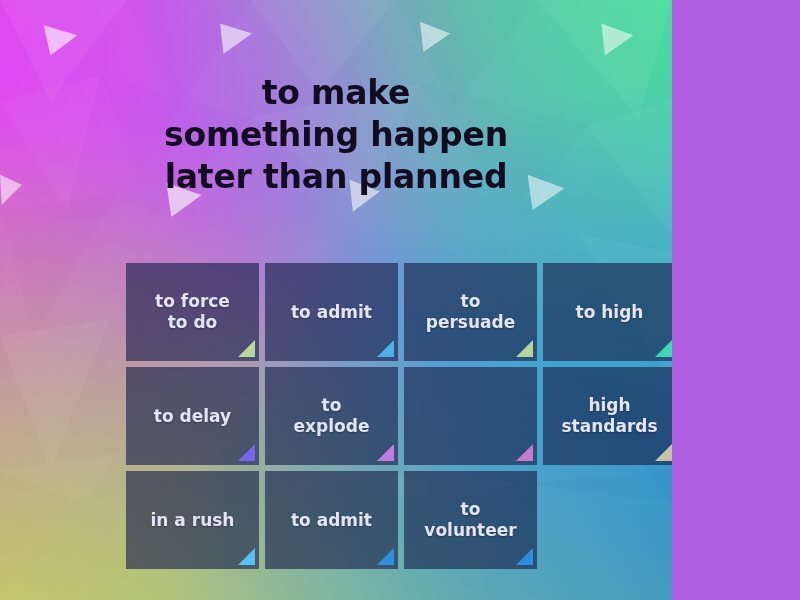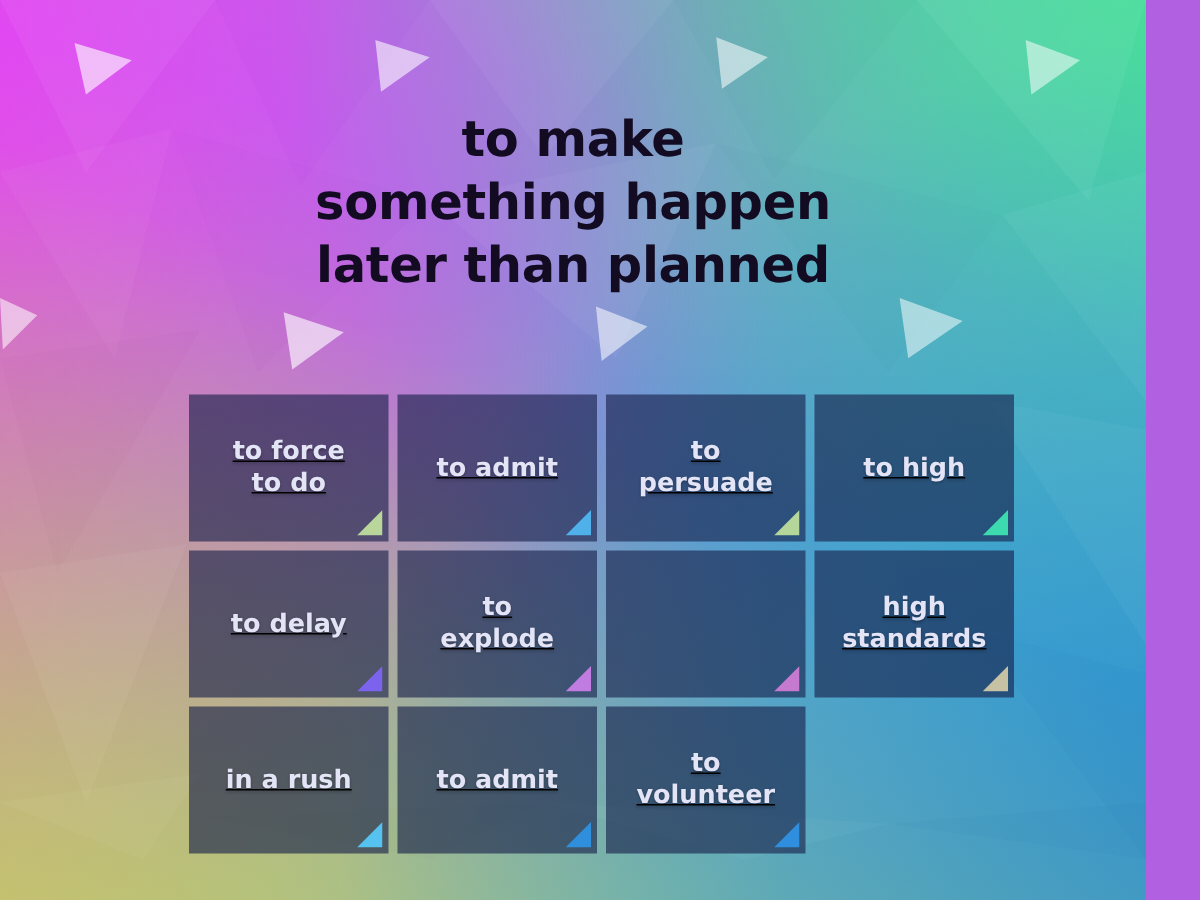--- a/index.html
+++ b/index.html
@@ -10,23 +10,24 @@
     overflow: hidden;
   }
 
   body {
     font-family: "DejaVu Sans", sans-serif;
     background: #b060e0;
   }
 
   #stage {
     position: relative;
-    width: 764px;
+    width: 636px;
     height: 600px;
     overflow: hidden;
+    padding-left: 36px;
   }
 
   
   .bg-base {
     position: absolute;
     inset: 0;
     background:
       radial-gradient(circle at 108% 104%, rgba(40,130,215,0.98) 0%, rgba(40,130,215,0.55) 30%, rgba(40,130,215,0) 58%),
       radial-gradient(circle at -8% 104%, rgba(205,216,80,0.98) 0%, rgba(205,216,80,0.5) 30%, rgba(205,216,80,0) 58%),
       radial-gradient(circle at 104% -6%, rgba(60,232,140,0.98) 0%, rgba(60,232,140,0.5) 32%, rgba(60,232,140,0) 60%),
@@ -89,21 +90,20 @@
   #grid {
     position: absolute;
     left: 126px;
     top: 263px;
     width: 550px;
     height: 306px;
     display: grid;
     grid-template-columns: repeat(4, 1fr);
     grid-template-rows: repeat(3, 1fr);
     gap: 6px;
-    text-decoration: underline;
   }
 
   .tile {
     position: relative;
     background: rgba(22, 30, 72, 0.62);
     display: flex;
     align-items: center;
     justify-content: center;
     overflow: hidden;
     box-sizing: border-box;

